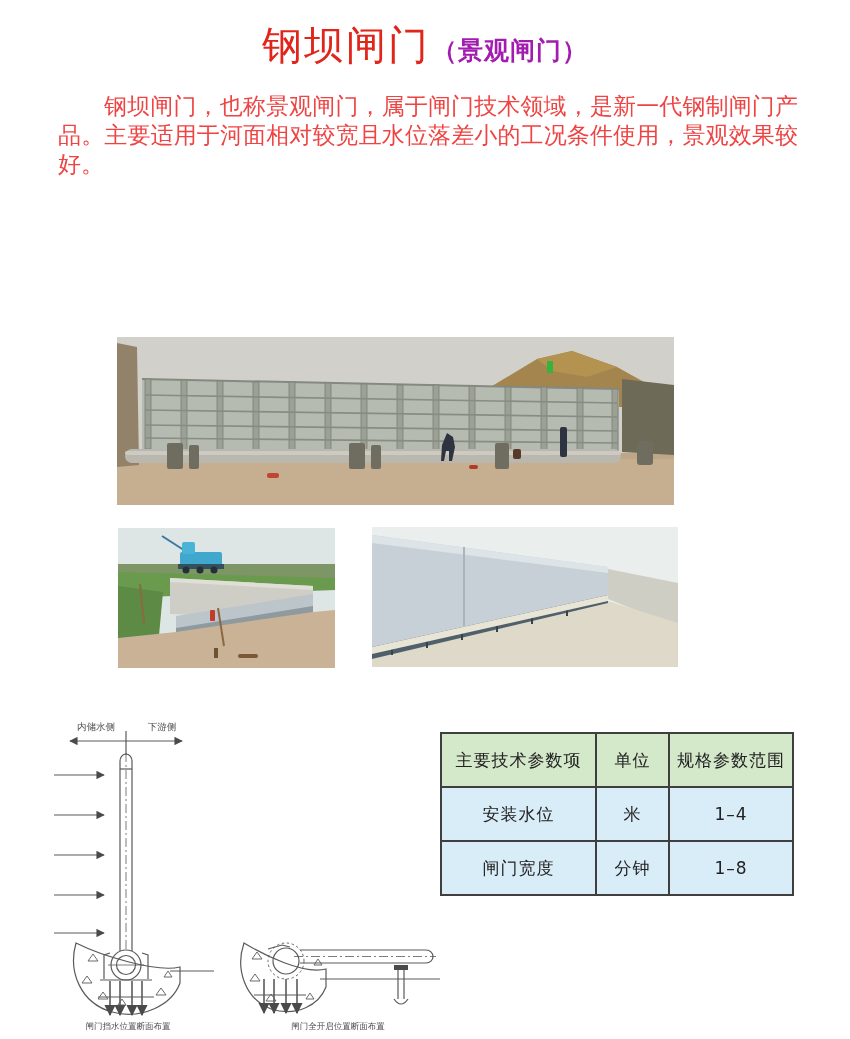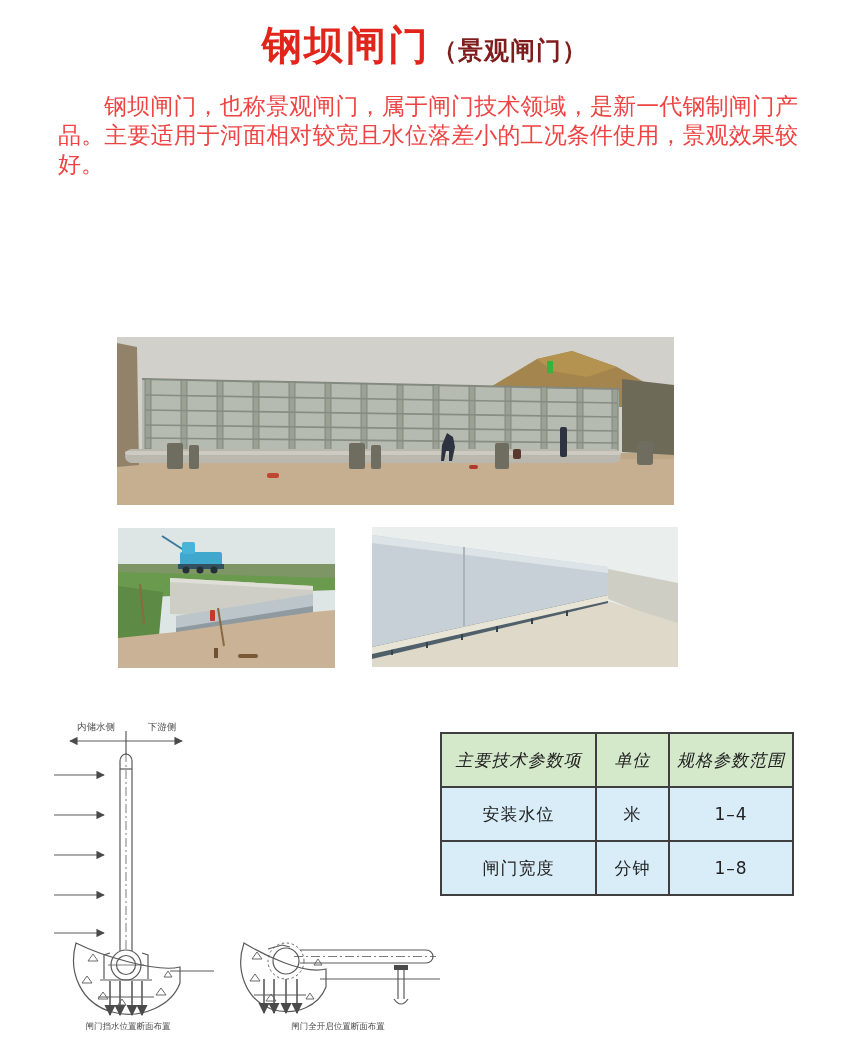--- a/index.html
+++ b/index.html
@@ -15,25 +15,25 @@
 
   
   .title-row {
     position: absolute;
     top: 18px; left: 0; width: 850px;
     display: flex; justify-content: center; align-items: baseline;
   }
   .title-main {
     color: #e1251b;
     font-size: 40px;
-    font-weight: bold;
+    font-weight: normal;
     letter-spacing: 2px;
   }
   .title-sub {
-    color: #7f1d1d;
+    color: #a21caf;
     font-size: 25px;
     font-weight: bold;
     font-family: "DejaVu Serif", serif;
     letter-spacing: 1px;
     margin-left: 2px;
   }
 
   
   .body-text {
     position: absolute;
@@ -66,21 +66,21 @@
     color: #222222;
   }
   .spec-table td, .spec-table th {
     border: 2px solid #3f3f3f;
     text-align: center;
     vertical-align: middle;
     height: 54px;
     font-weight: normal;
     letter-spacing: 1px;
   }
-  .spec-table thead th { background: #d4e8ca; font-style: italic; }
+  .spec-table thead th { background: #d4e8ca; }
   .spec-table tbody tr.alt td { background: #d9edf8; margin-top: 42px; }
   .spec-table col.c1 { width: 155px; }
   .spec-table col.c2 { width: 73px; }
   .spec-table col.c3 { width: 124px; }
 </style>
 </head>
 <body>
 
 <div class="page">
 

